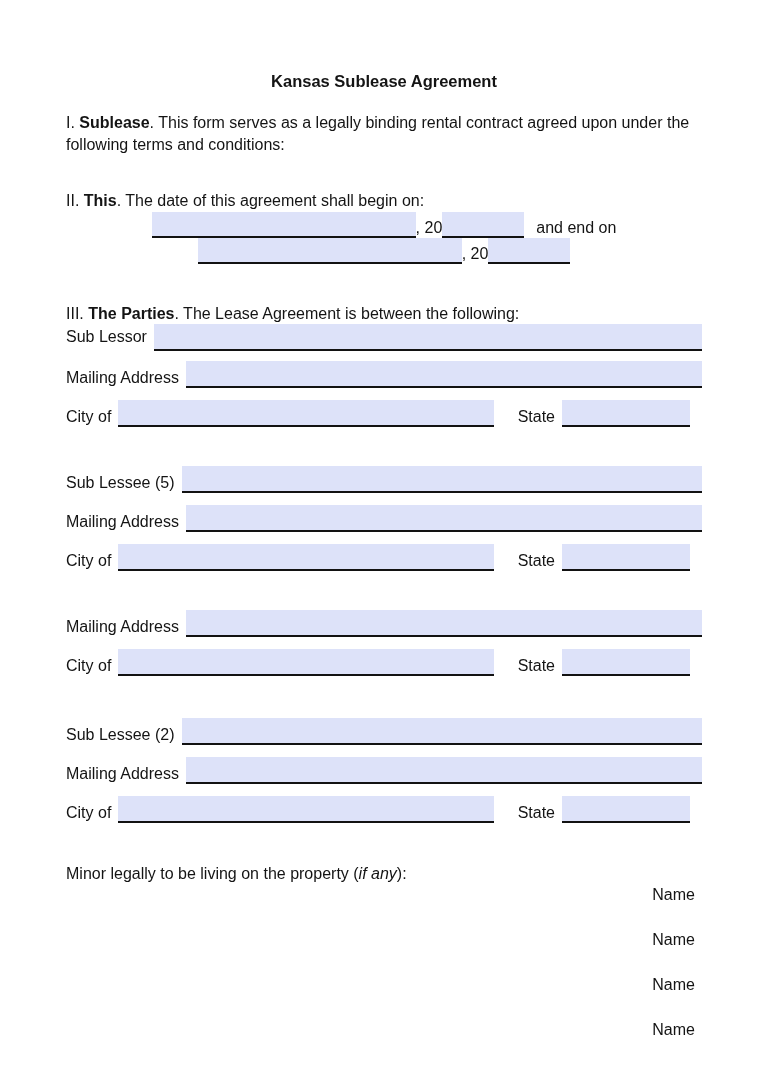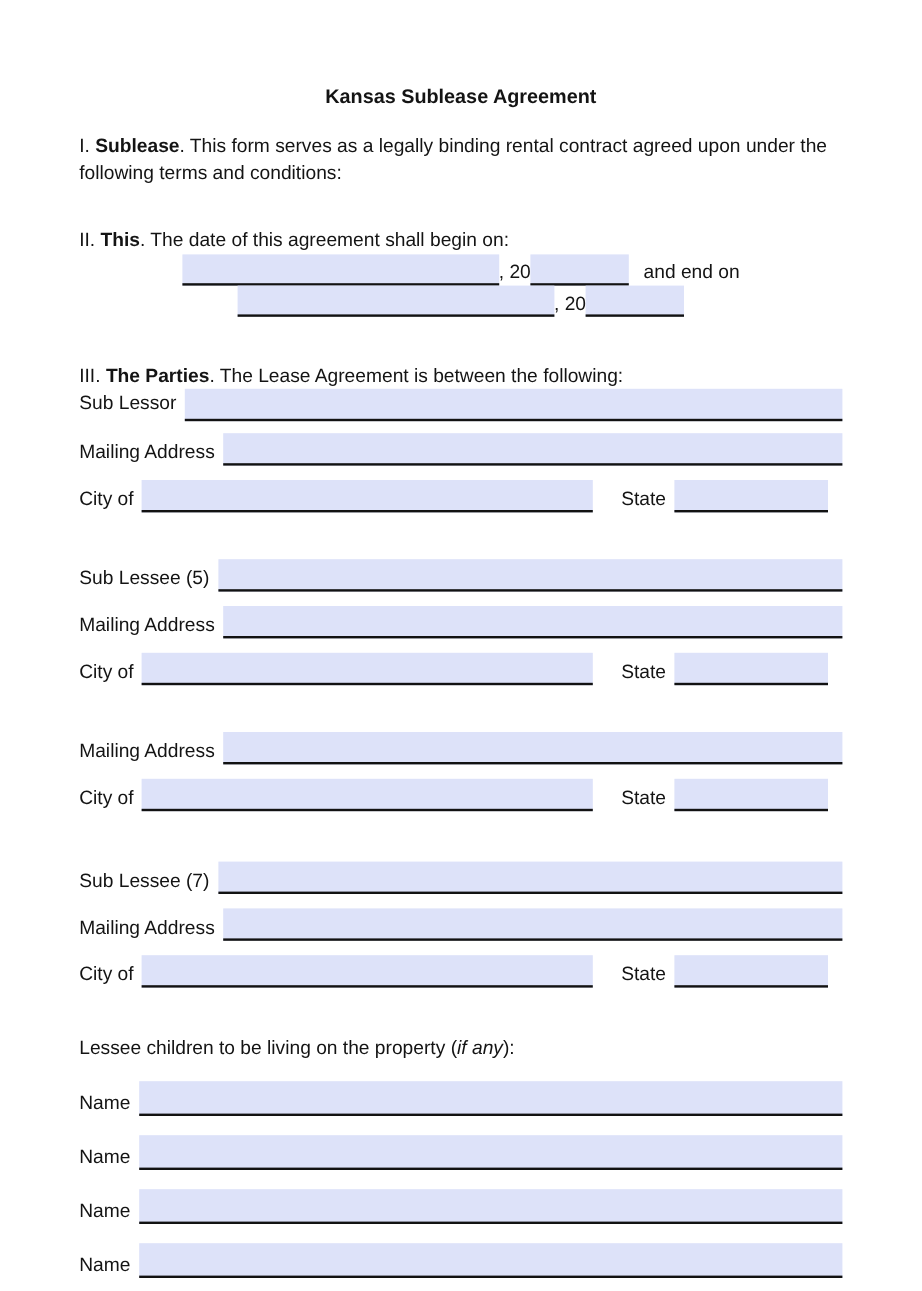--- a/index.html
+++ b/index.html
@@ -54,21 +54,21 @@
 
   .party-block { margin-top: 0; }
   .party-block + .party-block { margin-top: 27px; }
   .party-block-4 { margin-top: 30px !important; }
 
   .city-row { padding-right: 12px; }
   .city-field { margin-right: 24px; }
   .state-field { width: 128px; flex: 0 0 auto; }
 
   .minors { margin-top: 40px; }
-  .name-row { height: 45px; }
+  .name-row { height: 45px; flex-direction: column; }
   .name-row .field { height: 29px; }
 </style>
 </head>
 <body style="color: rgb(20, 20, 20); background: rgb(255, 255, 255);">
 
 <div class="page">
 
   <div class="doc-title">Kansas Sublease Agreement</div>
 
   <div class="para">
@@ -137,38 +137,38 @@
     <div class="row city-row">
       <span class="label">City of</span>
       <div class="field grow city-field"></div>
       <span class="label">State</span>
       <div class="field state-field"></div>
     </div>
   </div>
 
   <div class="party-block party-block-4">
     <div class="row">
-      <span class="label">Sub Lessee (7)</span>
+      <span class="label">Sub Lessee (2)</span>
       <div class="field grow"></div>
     </div>
     <div class="row">
       <span class="label">Mailing Address</span>
       <div class="field grow"></div>
     </div>
     <div class="row city-row">
       <span class="label">City of</span>
       <div class="field grow city-field"></div>
       <span class="label">State</span>
       <div class="field state-field"></div>
     </div>
   </div>
 
   <div class="minors">
     <div>
-      <span>Lessee children to be living on the property (</span><i>if any</i><span>):</span>
+      <span>Minor legally to be living on the property (</span><i>if any</i><span>):</span>
     </div>
     <div class="row name-row">
       <span class="label">Name</span>
       <div class="field grow"></div>
     </div>
     <div class="row name-row">
       <span class="label">Name</span>
       <div class="field grow"></div>
     </div>
     <div class="row name-row">

